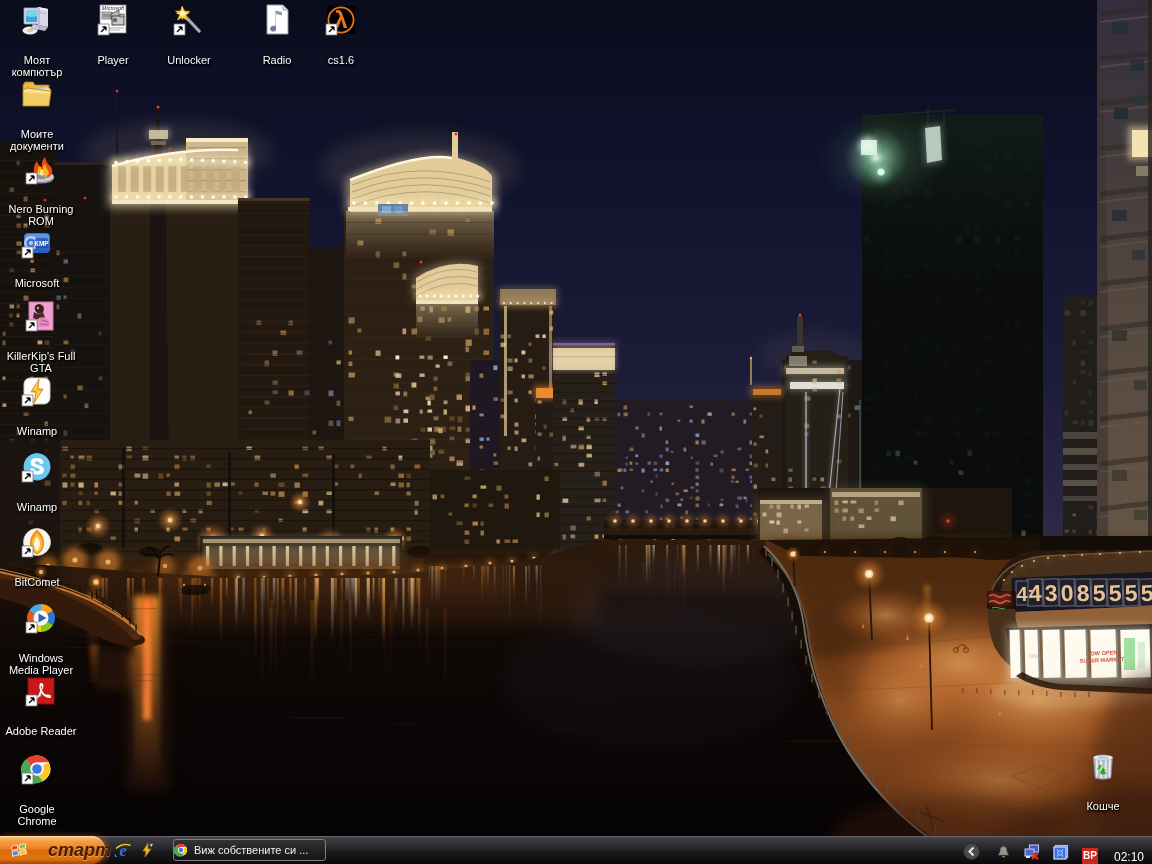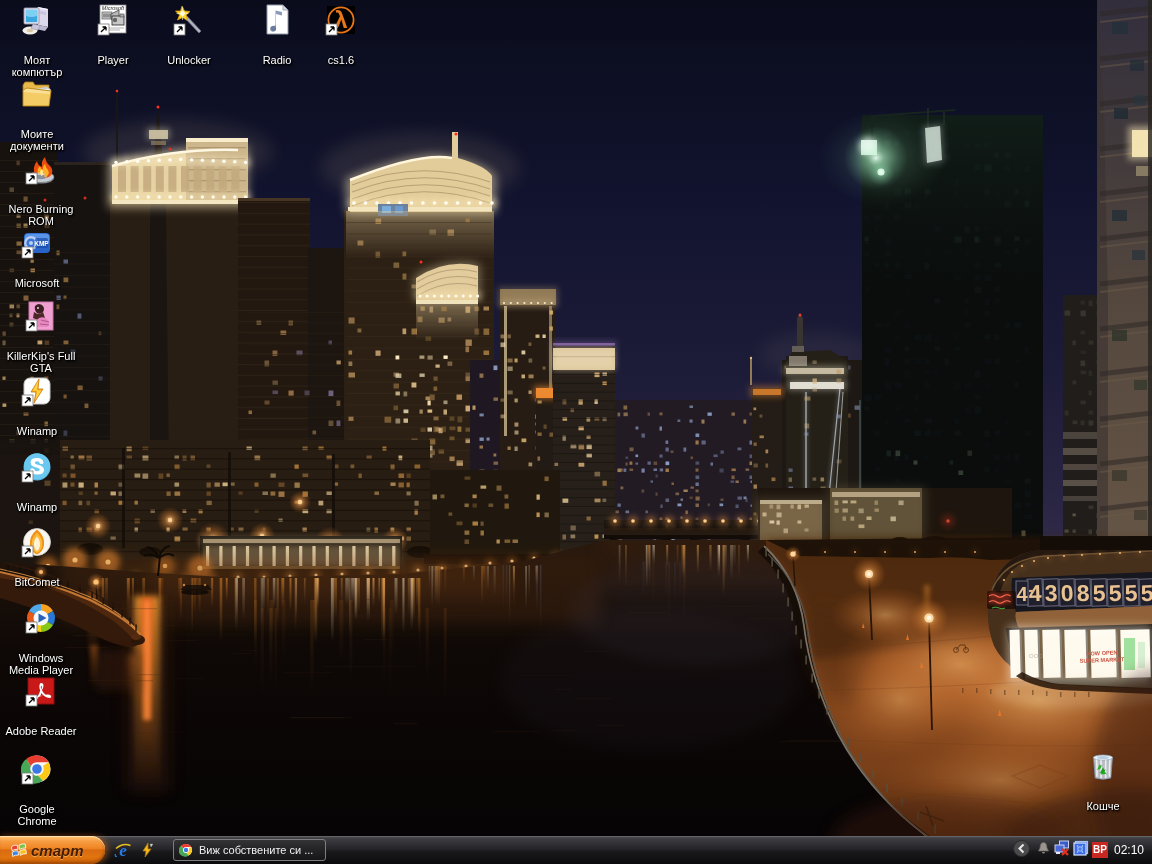--- a/index.html
+++ b/index.html
@@ -7,27 +7,27 @@
 .icon { position:absolute; text-align:center; z-index:5; }
 .icon .img { width:32px; height:32px; margin:0 auto; }
 .icon .lab { margin-top:18px; font-size:11px; line-height:12px; color:#fff;
   text-shadow:1px 1px 1px #000, 1px 2px 2px rgba(0,0,0,0.9), -1px 0 1px rgba(0,0,0,0.6); }
 #taskbar { position:absolute; left:0; bottom:0; width:1152px; height:28px; z-index:10;
   background:linear-gradient(to bottom,#77777b 0,#505054 1px,#404044 2px,#2e2e32 9px,#232327 14px,#1a1a1d 15px,#121214 22px,#0a0a0c 28px); }
 #startbtn { position:absolute; left:-2px; top:0; width:107px; height:28px; border-radius:0 14px 14px 0;
   background:linear-gradient(to bottom,#ffc87a 0,#f89e44 18%,#ee8322 45%,#d96a10 50%,#e1750f 75%,#c85e08 100%);
   box-shadow:inset 0 1px 0 #ffe2b0, inset 0 -2px 3px #a04a04, 3px 0 6px rgba(235,120,25,0.45); display:flex; align-items:center; }
 #startbtn .flag { margin-left:11px; margin-top:4px; }
-#startbtn .txt { font-size:15px; font-weight:bold; font-style:italic; color:#431d00; margin-left:3px; letter-spacing:0px;
+#startbtn .txt { font-size:18px; font-weight:bold; font-style:italic; color:#431d00; margin-left:20px; letter-spacing:0px;
   text-shadow:0 1px 0 rgba(255,220,160,0.5); }
 .ql { position:absolute; top:5px; z-index:11; }
 #taskbtn { position:absolute; left:173px; top:3px; width:153px; height:22px; background:linear-gradient(to bottom,#333335,#202022 60%,#161618);
-  border:1px solid #7e7e7e; border-radius:3px; display:flex; align-items:center; padding-left:5px; }
+  border:1px solid #7e7e7e; border-radius:3px; display:flex; align-items:center; }
 #taskbtn span { color:#f0f0f0; font-size:11px; margin-left:6px; white-space:nowrap; }
-#tray { position:absolute; right:0; top:0; height:28px; display:flex; align-items:center; }
+#tray { position:absolute; right:0; top:0; height:28px; display:flex; align-items:flex-end;gap:10px; }
 #tray .t { margin-right:3px; }
 #clock { color:#fff; font-size:12px; margin:0 8px 0 4px; }
 </style></head>
 <body>
 <svg id="wall" width="1152" height="864" viewBox="0 0 1152 864">
 <defs>
 <linearGradient id="sky" x1="0" y1="0" x2="0" y2="1">
  <stop offset="0" stop-color="#0a0c1c"></stop>
         <stop offset="0.35" stop-color="#121430"></stop>
  <stop offset="0.62" stop-color="#1d1c38"></stop>

